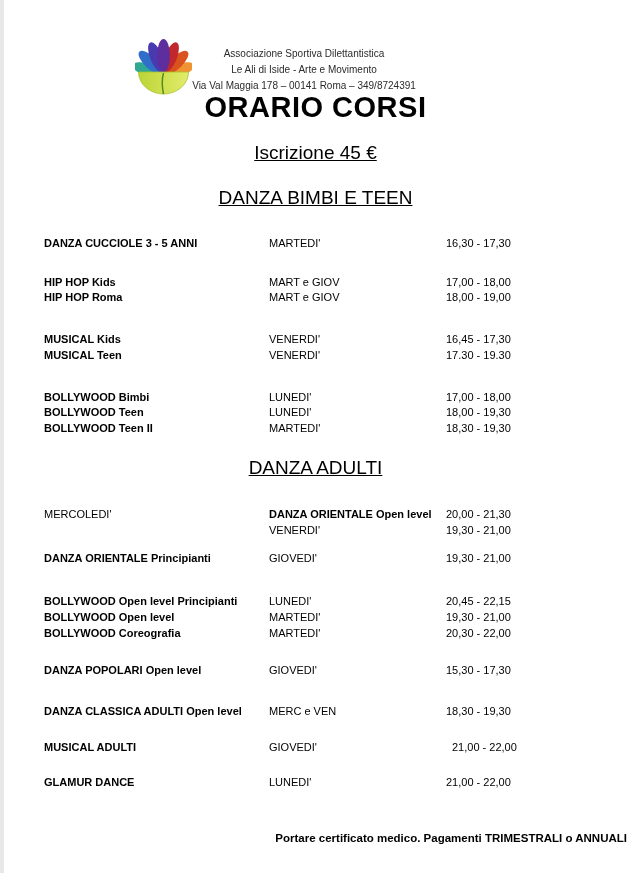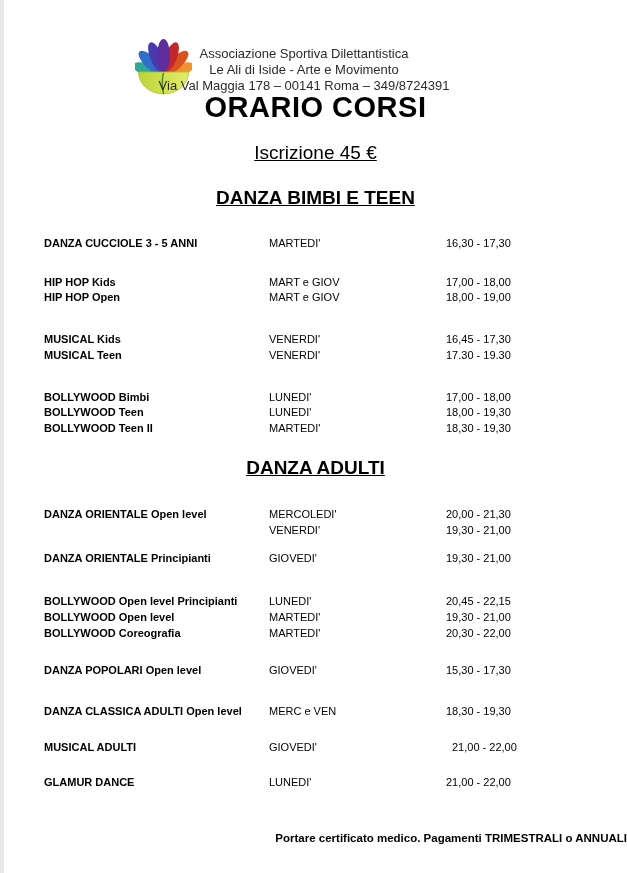--- a/index.html
+++ b/index.html
@@ -14,42 +14,42 @@
     overflow:hidden;
   }
   
   .logo {
     position:absolute; left:131px; top:39px;
     width:57px; height:58px;
   }
   .header-text {
     position:absolute; top:46px; left:0; width:600px;
     text-align:center;
-    font-size:13px; line-height:16px; color:#2b2b2b;
+    font-size:10px; line-height:16px; color:#2b2b2b;
   }
   
   .title {
     position:absolute; top:91px; left:0; width:100%;
     text-align:center;
     font-size:29px; font-weight:bold; line-height:33px;
     letter-spacing:0.5px;
   }
   .subtitle {
     position:absolute; top:143px; left:0; width:100%;
     text-align:center;
     font-size:19px; line-height:20px;
     text-decoration:underline;
   }
   
   .section { position:absolute; left:0; width:100%; }
   .section-0 { top:186px; }
   .section-1 { top:456px; }
   .section-heading {
     text-align:center;
-    font-size:19px; font-weight:bold; line-height:24px;
+    font-size:19px; font-weight:normal; line-height:24px;
     text-decoration:underline;
   }
   .rows { margin-top:26px; padding-left:40px; padding-right:20px; }
   .section-1 .rows { margin-top:27px; }
   .row {
     display:grid;
     grid-template-columns:225px 177px 1fr;
     font-size:11px; line-height:15.7px;
   }
   .cell-name { font-weight:bold; }
@@ -115,21 +115,21 @@
             <span class="cell cell-time">16,30 - 17,30</span>
           </div>
         </div>
         <div class="group">
           <div class="row">
             <span class="cell cell-name">HIP HOP Kids</span>
             <span class="cell cell-day">MART e GIOV</span>
             <span class="cell cell-time">17,00 - 18,00</span>
           </div>
           <div class="row">
-            <span class="cell cell-name">HIP HOP Open</span>
+            <span class="cell cell-name">HIP HOP Roma</span>
             <span class="cell cell-day">MART e GIOV</span>
             <span class="cell cell-time">18,00 - 19,00</span>
           </div>
         </div>
         <div class="group">
           <div class="row">
             <span class="cell cell-name">MUSICAL Kids</span>
             <span class="cell cell-day">VENERDI'</span>
             <span class="cell cell-time">16,45 - 17,30</span>
           </div>
@@ -157,22 +157,22 @@
           </div>
         </div>
       </div>
   </div>
 
   <div class="section section-1">
     <div class="section-heading">DANZA ADULTI</div>
     <div class="rows" data-rows-for="1">
         <div class="group">
           <div class="row">
+            <span class="cell cell-day">MERCOLEDI'</span>
             <span class="cell cell-name">DANZA ORIENTALE Open level</span>
-            <span class="cell cell-day">MERCOLEDI'</span>
             <span class="cell cell-time">20,00 - 21,30</span>
           </div>
           <div class="row">
             <span class="cell cell-name"></span>
             <span class="cell cell-day">VENERDI'</span>
             <span class="cell cell-time">19,30 - 21,00</span>
           </div>
         </div>
         <div class="group">
           <div class="row">

